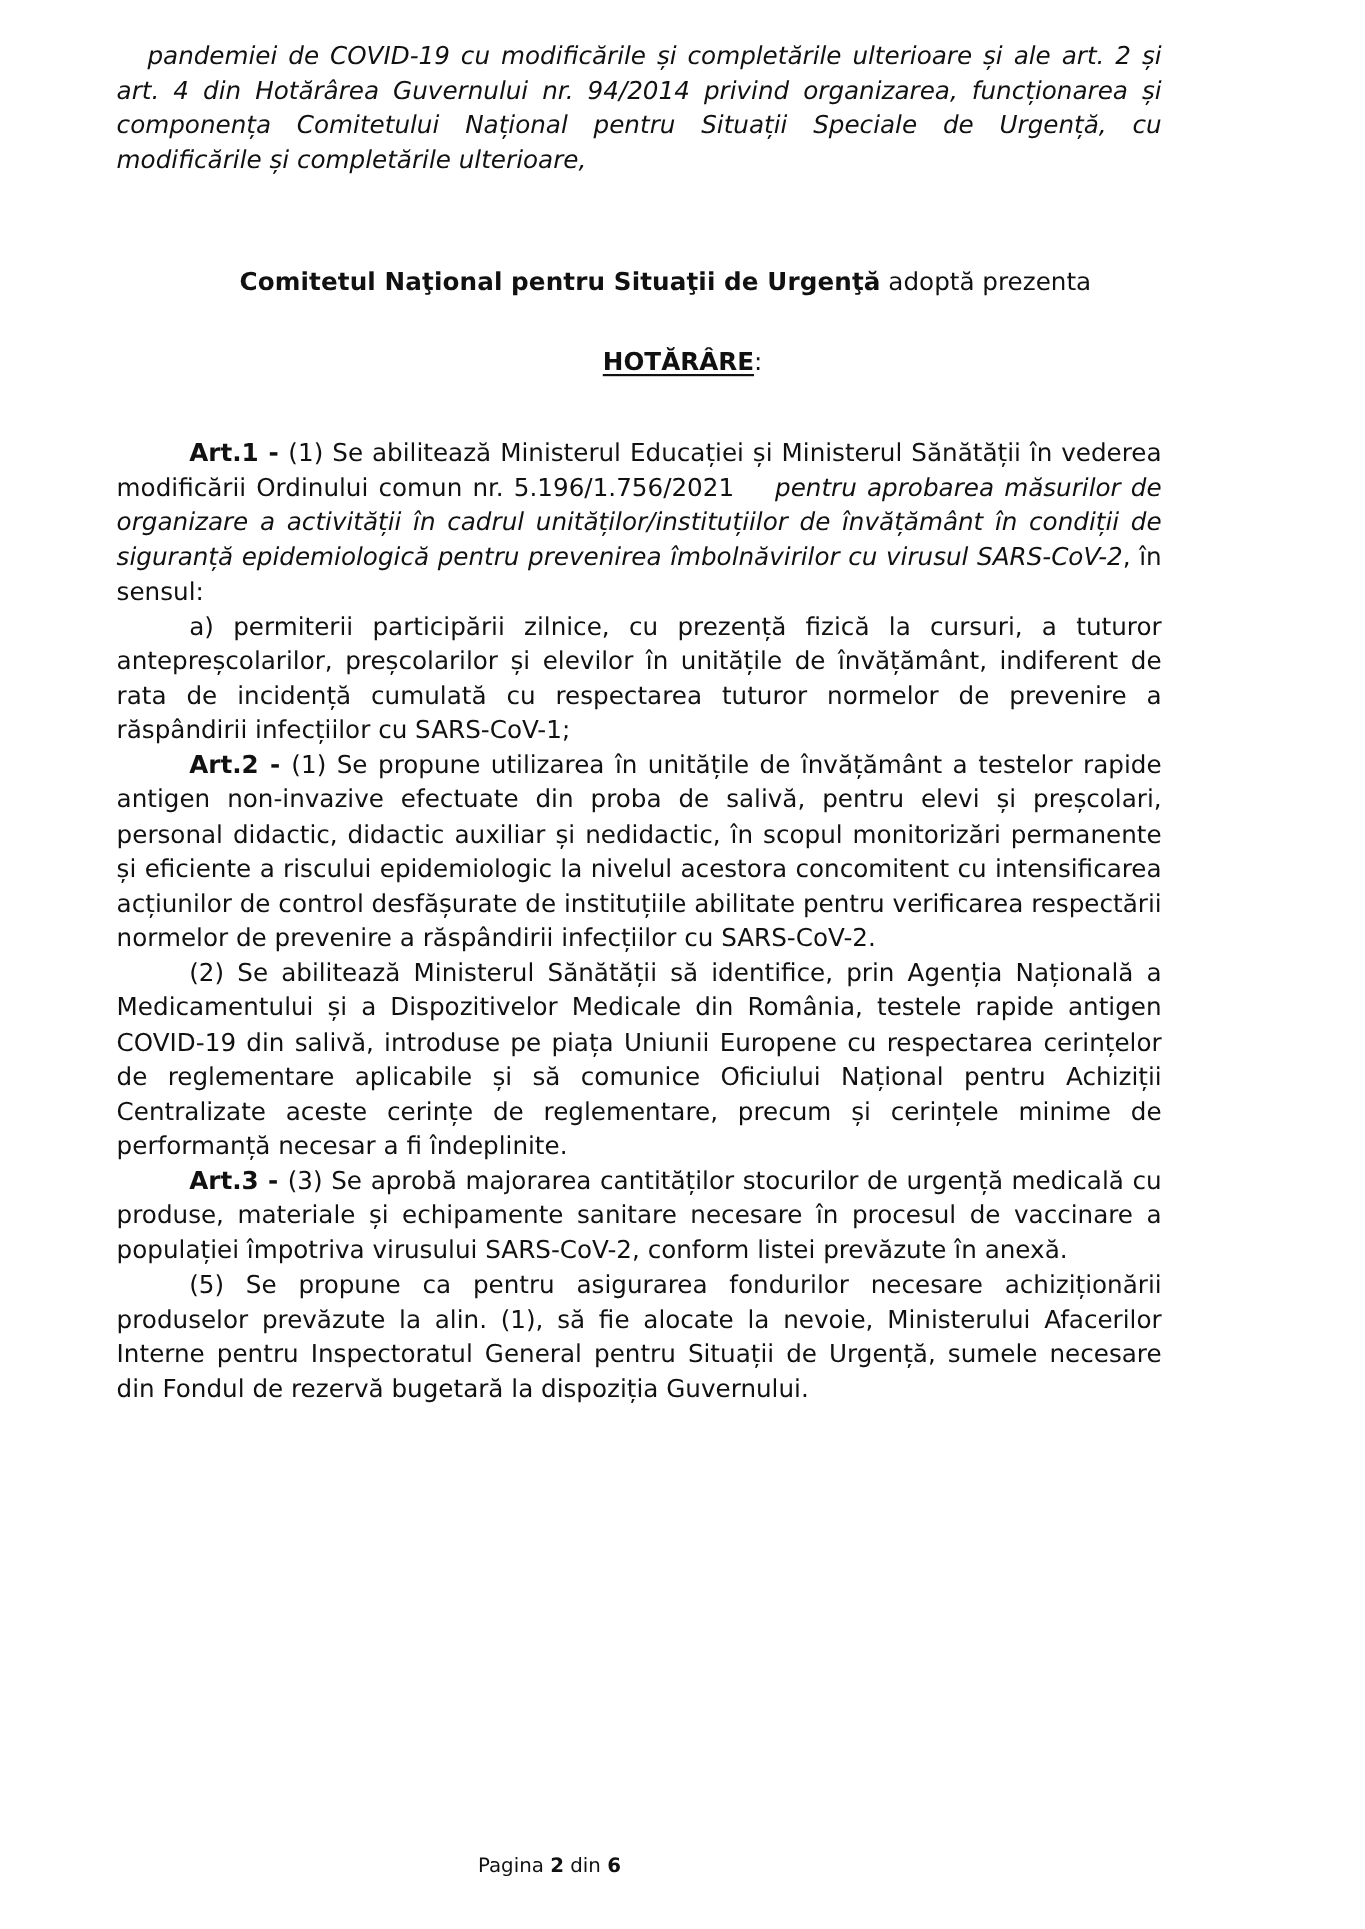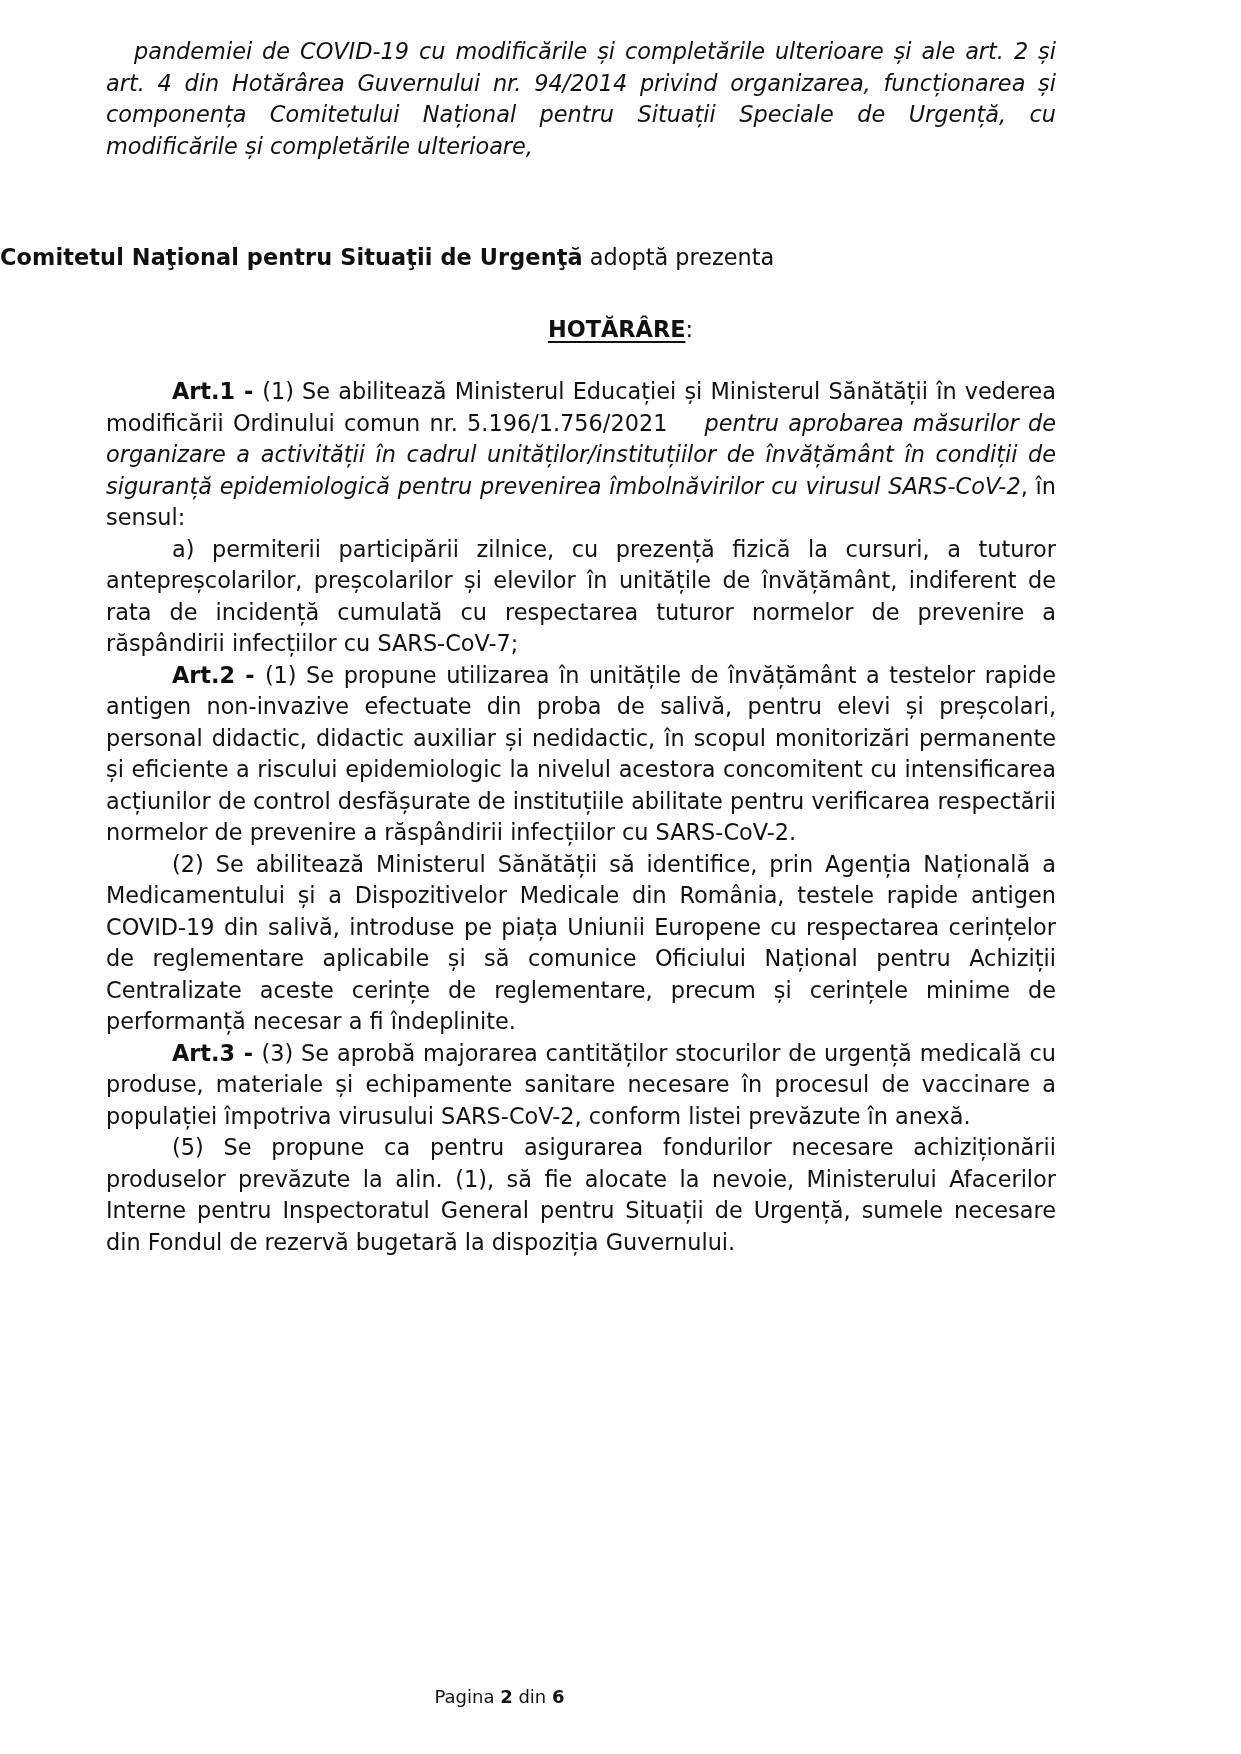--- a/index.html
+++ b/index.html
@@ -9,30 +9,30 @@
   }
   .page {
     position: absolute; left: 106px; top: 36px; width: 950px;
     font-size: 22.4px; line-height: 31.5px;
   }
   .p { margin: 0; text-align: justify; text-align-last: left; }
   .indent { text-indent: 66px; }
   .it { font-style: italic; margin-left: 28px; }
   .b { font-weight: bold; }
   .adopt {
-    position: absolute; top: 242px; left: 0; width: 992px; text-align: left;
+    position: absolute; top: 242px; left: 0; width: 992px; text-align: right;
     font-size: 22.4px; line-height: 31.5px;
   }
   .adopt .cond { font-weight: bold; letter-spacing: 0.1px; }
   .title {
     position: absolute; top: 314px; left: 0; width: 1241px; text-align: center;
     font-size: 22.4px; line-height: 31.5px;
   }
   .title .t { font-weight: bold; text-decoration: underline; text-underline-offset: 4px; }
-  .body-block { position: absolute; left: 106px; top: 376px; width: 950px;
+  .body-block { position: absolute; left: 106px; top: 397px; width: 950px;
     font-size: 22.4px; line-height: 31.5px; }
   .footer {
     position: absolute; top: 1686px; left: 0; width: 999px; text-align: center;
     font-size: 18px; line-height: 22px;
   }
   .footer .b { font-weight: bold; }
 </style>
 </head>
 <body>
 
@@ -44,21 +44,21 @@
   <span class="cond">Comitetul Naţional pentru Situaţii de Urgenţă</span><span> adoptă prezenta</span>
 </div>
 
 <div class="title">
   <span class="t">HOTĂRÂRE</span><span>:</span>
 </div>
 
 <div class="body-block">
   <div>
     <p class="p indent"><span class="b">Art.1 - </span><span>(1) Se abilitează Ministerul Educației și Ministerul Sănătății în vederea modificării Ordinului comun nr. 5.196/1.756/2021 </span><span class="it">pentru aprobarea măsurilor de organizare a activității în cadrul unităților/instituțiilor de învățământ în condiții de siguranță epidemiologică pentru prevenirea îmbolnăvirilor cu virusul SARS-CoV-2</span><span>, în sensul:</span></p>
-    <p class="p indent"><span>a) permiterii participării zilnice, cu prezență fizică la cursuri, a tuturor antepreșcolarilor, preșcolarilor și elevilor în unitățile de învățământ, indiferent de rata de incidență cumulată cu respectarea tuturor normelor de prevenire a răspândirii infecțiilor cu SARS-CoV-7;</span></p>
+    <p class="p indent"><span>a) permiterii participării zilnice, cu prezență fizică la cursuri, a tuturor antepreșcolarilor, preșcolarilor și elevilor în unitățile de învățământ, indiferent de rata de incidență cumulată cu respectarea tuturor normelor de prevenire a răspândirii infecțiilor cu SARS-CoV-1;</span></p>
   </div>
   <div>
     <p class="p indent"><span class="b">Art.2 - </span><span> (1) Se propune utilizarea în unitățile de învățământ a testelor rapide antigen non-invazive efectuate din proba de salivă, pentru elevi și preșcolari, personal didactic, didactic auxiliar și nedidactic, în scopul monitorizări permanente și eficiente a riscului epidemiologic la nivelul acestora concomitent cu intensificarea acțiunilor de control desfășurate de instituțiile abilitate pentru verificarea respectării normelor de prevenire a răspândirii infecțiilor cu SARS-CoV-2.</span></p>
     <p class="p indent"><span>(2) Se abilitează Ministerul Sănătății să identifice, prin Agenția Națională a Medicamentului și a Dispozitivelor Medicale din România, testele rapide antigen COVID-19 din salivă, introduse pe piața Uniunii Europene cu respectarea cerințelor de reglementare aplicabile și să comunice Oficiului Național pentru Achiziții Centralizate aceste cerințe de reglementare, precum și cerințele minime de performanță necesar a fi îndeplinite.</span></p>
   </div>
   <div>
     <p class="p indent"><span class="b">Art.3 - </span><span> (3) Se aprobă majorarea cantităților stocurilor de urgență medicală cu produse, materiale și echipamente sanitare necesare în procesul de vaccinare a populației împotriva virusului SARS-CoV-2, conform listei prevăzute în anexă.</span></p>
     <p class="p indent"><span>(5) Se propune ca pentru asigurarea fondurilor necesare achiziționării produselor prevăzute la alin. (1), să fie alocate la nevoie, Ministerului Afacerilor Interne pentru Inspectoratul General pentru Situații de Urgență, sumele necesare din Fondul de rezervă bugetară la dispoziția Guvernului.</span></p>
   </div>
 </div>

